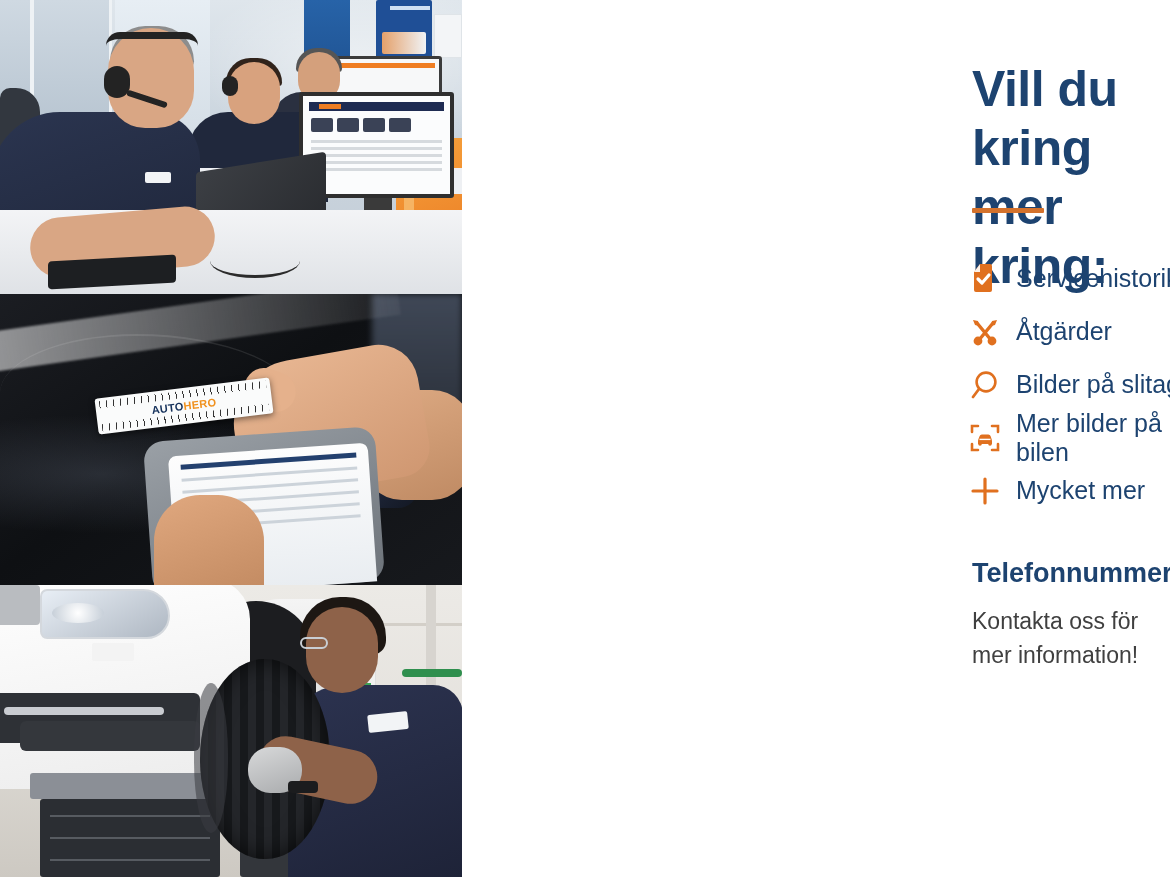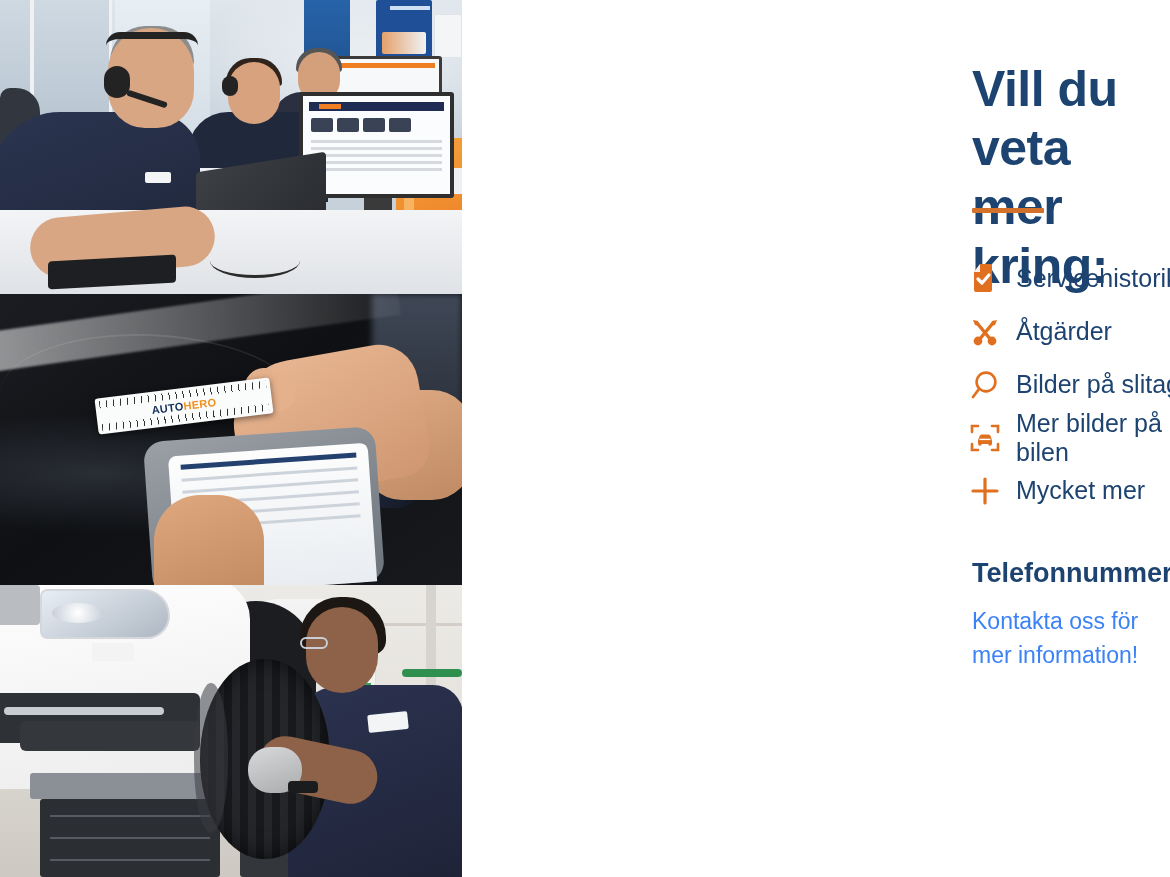--- a/index.html
+++ b/index.html
@@ -150,21 +150,21 @@
   .rule { position:absolute; left:510px; top:208px; width:72px; height:5px; background:#d4722c; border-radius:1px;}
 
   
   .features { position:absolute; left:508px; top:252px; }
   .feat { display:flex; align-items:center; height:53px; }
   .feat .ico { width:46px; flex:0 0 46px; display:flex; align-items:center; justify-content:flex-start; color:#e0701f; }
   .feat .lbl { font-size:25px; color:#1d4370; }
 
   
   .phone { position:absolute; left:510px; top:558px; font-size:27px; font-weight:700; color:#1d4370; white-space:nowrap; }
-  .ctext { position:absolute; left:510px; top:604px; font-size:23px; color:#3b82f6; line-height:1.48; }
+  .ctext { position:absolute; left:510px; top:604px; font-size:23px; color:#404040; line-height:1.48; }
 </style>
 </head>
 <body>
 
 <div class="page">
 
   <div class="photo-col">
 
     <div class="photo photo-1">
       <div class="p1">
@@ -286,21 +286,21 @@
         <div class="worker-arm"></div>
           <div class="glove"></div>
           <div class="watch"></div>
       </div>
     </div>
   </div>
 
   <div class="content">
 
     <div class="headline">
-      <span class="l1">Vill du veta</span>
+      <span class="l1">Vill du kring</span>
       <span class="l2">mer kring:</span>
     </div>
     <div class="rule"></div>
 
     <div class="features">
 
       <div class="feat">
         <span class="ico">
           <svg width="26" height="30" viewBox="0 0 26 30" aria-hidden="true">
             <path d="M6 0h14a2 2 0 0 1 2 2v24a2 2 0 0 1-2 2H6a2 2 0 0 1-2-2V8l6-8z" fill="#E0701F"></path>

